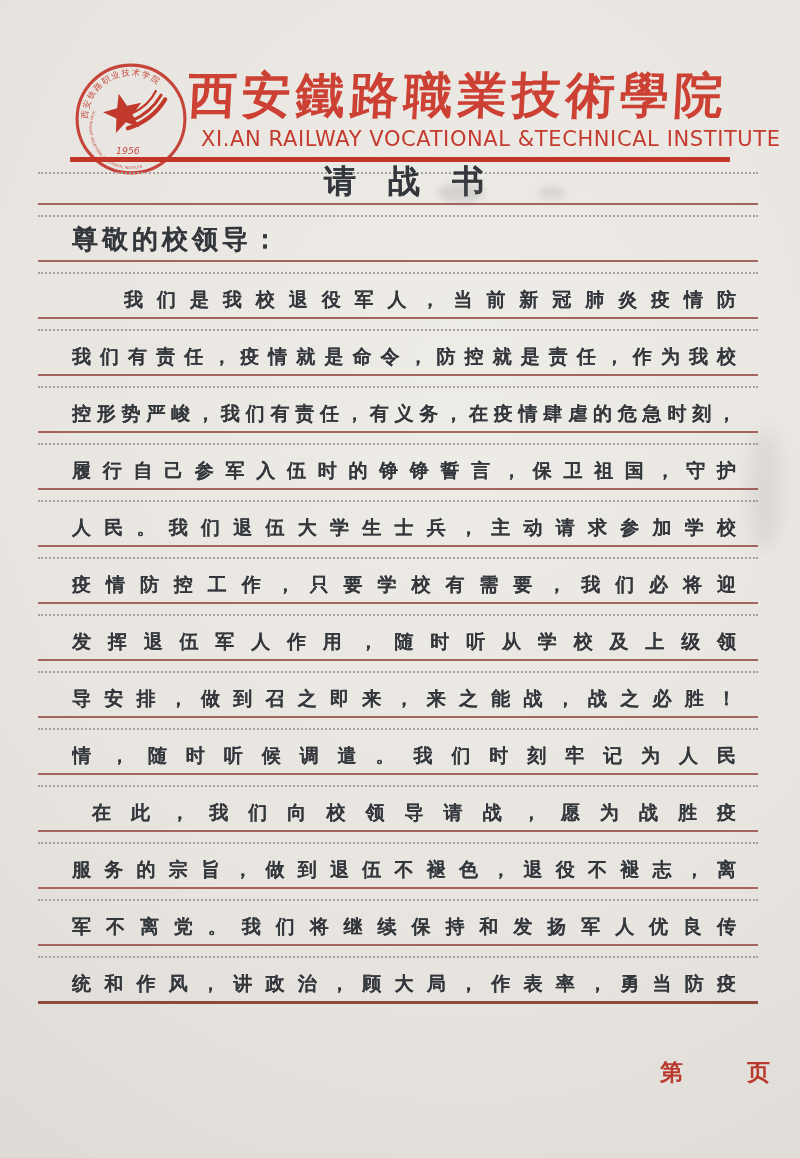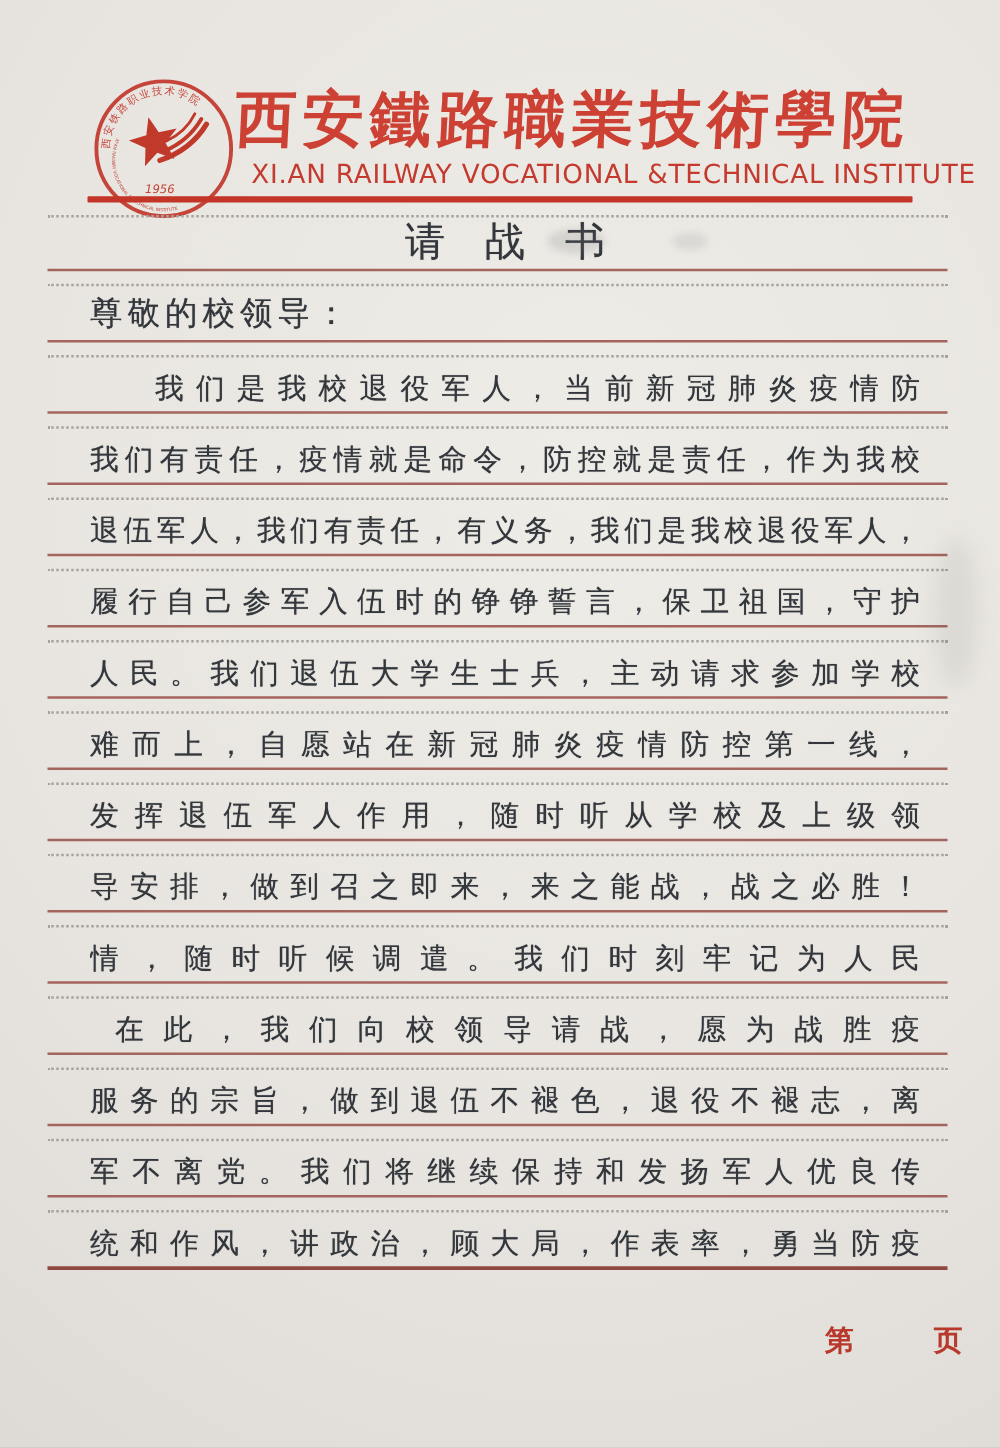--- a/index.html
+++ b/index.html
@@ -21,32 +21,32 @@
     font-size:49px;line-height:58px;letter-spacing:5px;color:#cd4134;
     transform:skewX(-3deg);white-space:nowrap;
   }
   .name-en{
     font-size:21px;line-height:26px;letter-spacing:0.6px;color:#c43a2e;
     white-space:nowrap;margin-top:2px;margin-left:13px;
   }
   .header-rule{position:absolute;left:70px;top:157px;width:660px;height:5px;background:#c23527;border-radius:1px;}
   .dotted-first{position:absolute;left:38px;right:42px;top:172px;border-bottom:2px dotted #a6a39d;}
   
-  .ruled{position:absolute;left:38px;right:42px;top:160px;}
+  .ruled{position:absolute;left:38px;right:42px;top:148px;font-weight:bold;}
   .row{position:relative;height:55px;border-bottom:2px solid #a4655e;}
   .row::after{
     content:"";position:absolute;left:0;right:0;bottom:-14px;
     border-bottom:2px dotted #a6a39d;
   }
   .row:last-child{border-bottom:3px solid #8f4a40;}
   .row:last-child::after{display:none;}
   .row-text{
     position:absolute;left:34px;right:22px;bottom:0px;height:38px;
     line-height:40px;overflow:hidden;
-    font-size:23px;color:#33373c;
+    font-size:19px;color:#33373c;
     text-align:justify;text-align-last:justify;
     text-shadow:0 0 0.6px rgba(40,44,50,0.65);
   }
   .row-text.title{
     font-size:32px;letter-spacing:32px;text-indent:32px;
     text-align:center;text-align-last:center;height:44px;line-height:44px;
   }
   .row-text.salutation{
     font-size:26px;text-align:left;text-align-last:left;letter-spacing:4px;height:42px;line-height:42px;
   }
@@ -111,30 +111,30 @@
       <div class="row">
         <div class="row-text salutation">尊敬的校领导：</div>
       </div>
       <div class="row">
         <div class="row-text ind1">我们是我校退役军人，当前新冠肺炎疫情防</div>
       </div>
       <div class="row">
         <div class="row-text">我们有责任，疫情就是命令，防控就是责任，作为我校</div>
       </div>
       <div class="row">
-        <div class="row-text">退伍军人，我们有责任，有义务，我们是我校退役军人，</div>
+        <div class="row-text">控形势严峻，我们有责任，有义务，在疫情肆虐的危急时刻，</div>
       </div>
       <div class="row">
         <div class="row-text">履行自己参军入伍时的铮铮誓言，保卫祖国，守护</div>
       </div>
       <div class="row">
         <div class="row-text">人民。我们退伍大学生士兵，主动请求参加学校</div>
       </div>
       <div class="row">
-        <div class="row-text">难而上，自愿站在新冠肺炎疫情防控第一线，</div>
+        <div class="row-text">疫情防控工作，只要学校有需要，我们必将迎</div>
       </div>
       <div class="row">
         <div class="row-text">发挥退伍军人作用，随时听从学校及上级领</div>
       </div>
       <div class="row">
         <div class="row-text">导安排，做到召之即来，来之能战，战之必胜！</div>
       </div>
       <div class="row">
         <div class="row-text">情，随时听候调遣。我们时刻牢记为人民</div>
       </div>

